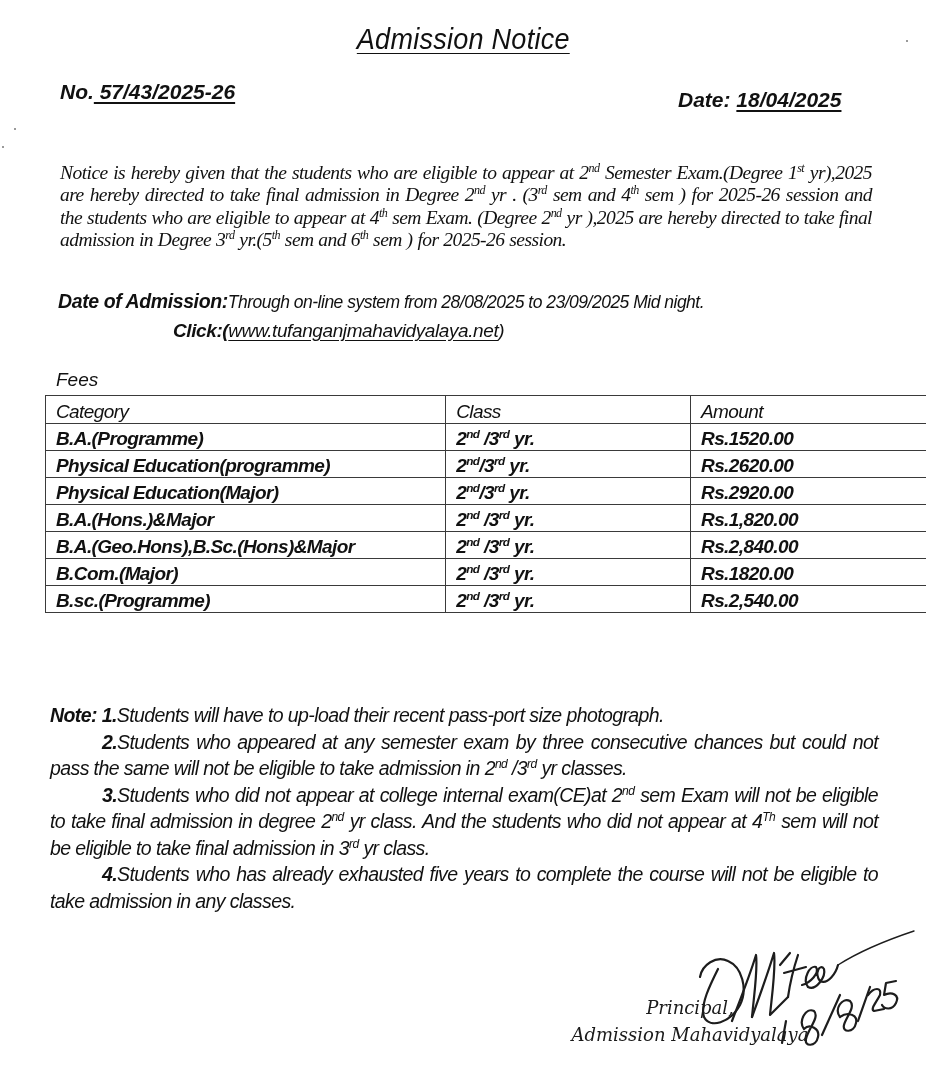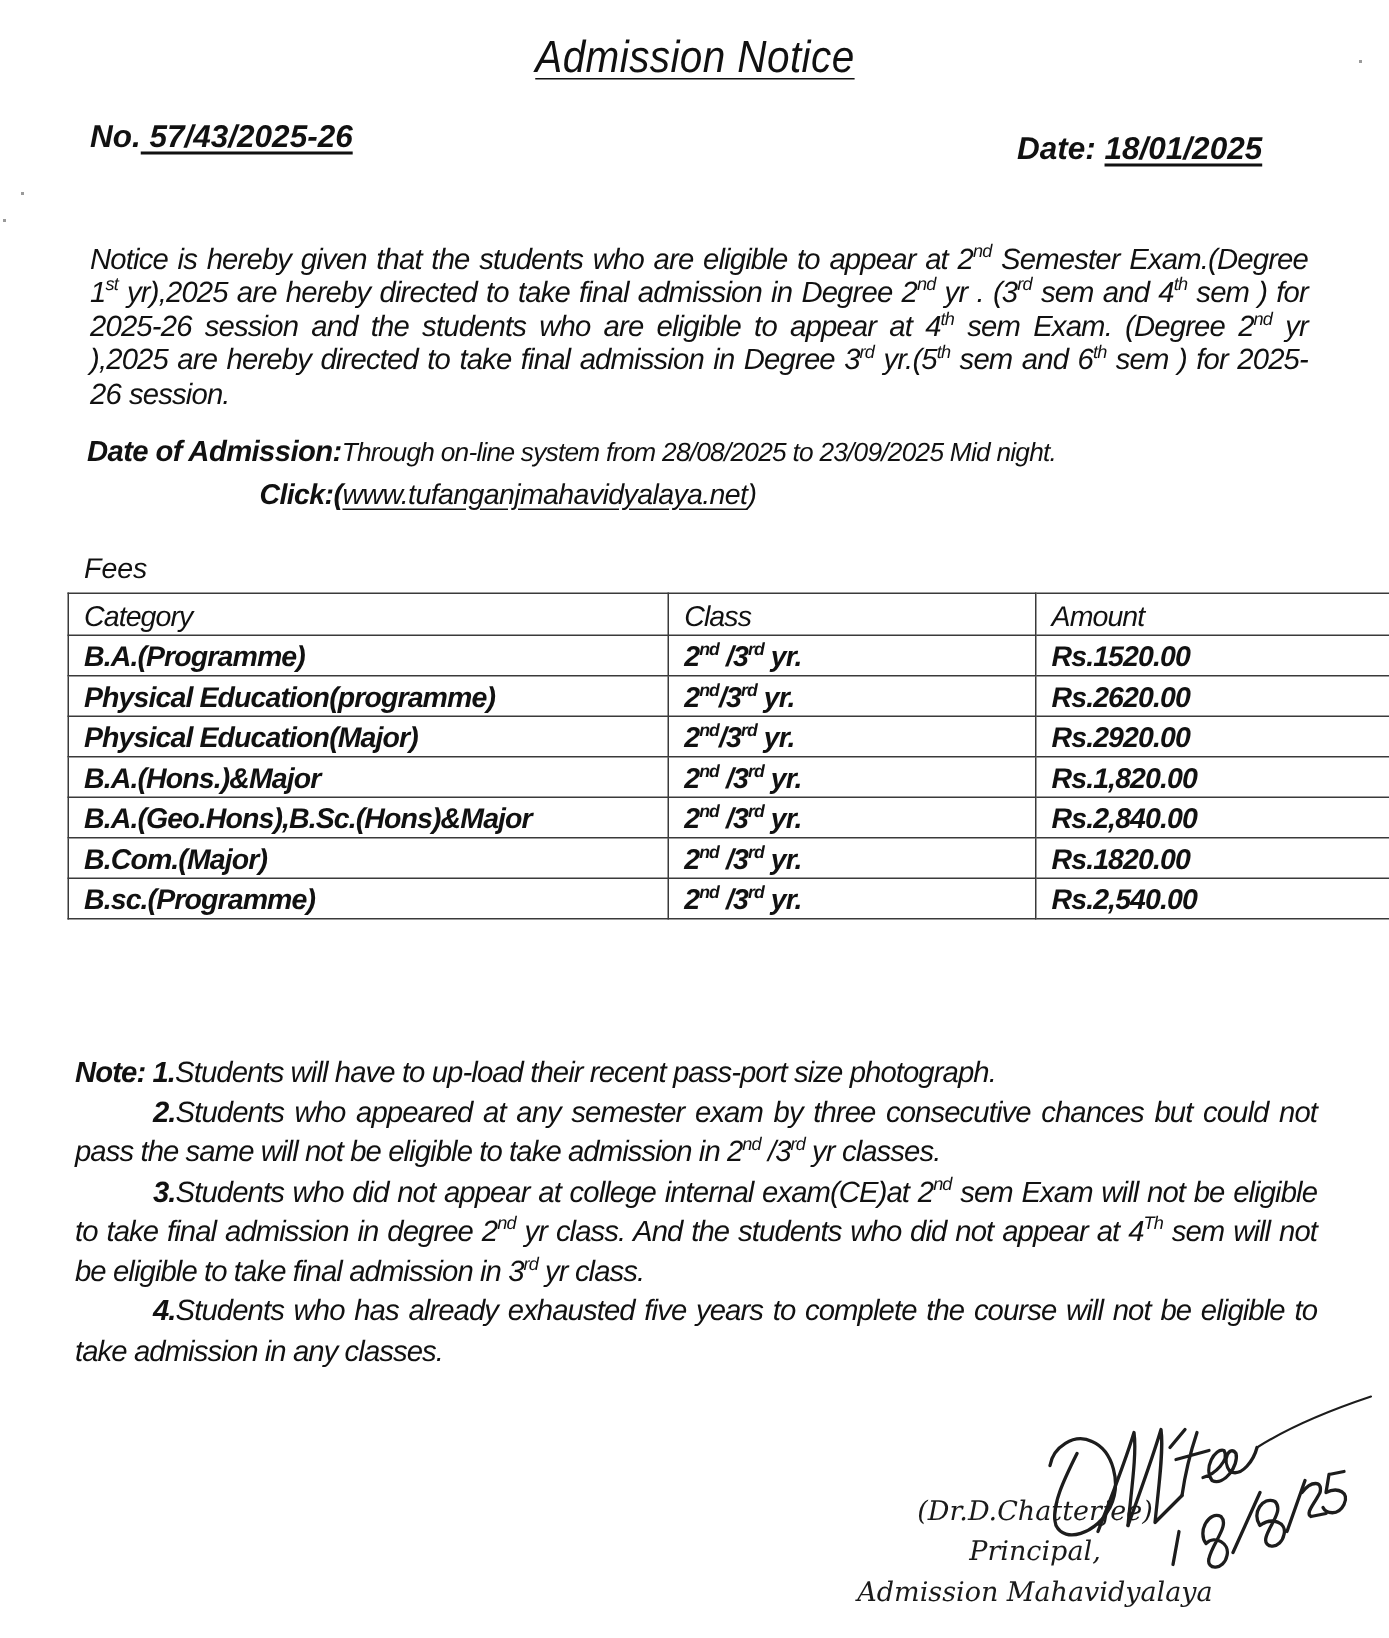--- a/index.html
+++ b/index.html
@@ -46,21 +46,21 @@
     #ref-date {
       position: absolute; left: 678px; top: 88px;
       font-size: 21px; font-weight: bold;
     }
     .uval { text-decoration: underline; text-underline-offset: 3px; text-align: right; }
 
     #intro {
       position: absolute; left: 60px; top: 142px; width: 812px;
       font-size: 19.5px; line-height: 22.5px;
       text-align: justify;
-      font-family: Liberation Sans, sans-serif;
+      font-family: Liberation Serif, serif;
       font-style: italic;
       letter-spacing: -0.55px;
       word-spacing: 0.5px;
     }
     #admission-date {
       position: absolute; left: 58px; top: 290px; width: 830px;
       font-size: 17.5px;
       font-family: "Liberation Sans", sans-serif;
       letter-spacing: -0.5px;
     }
@@ -138,21 +138,21 @@
 
 <div id="title">
   <span>Admission Notice</span>
 </div>
 
 <div id="ref-no" class="narrow">
   <span>No.</span><span class="uval"> 57/43/2025-26</span>
 </div>
 
 <div id="ref-date" class="narrow">
-  <span>Date: </span><span class="uval">18/01/2025</span>
+  <span>Date: </span><span class="uval">18/04/2025</span>
 </div>
 
 <p id="intro">Notice is hereby given that the students who are eligible to appear at 2<sup>nd</sup> Semester Exam.(Degree 1<sup>st</sup> yr),2025 are hereby directed to take final admission in Degree 2<sup>nd</sup> yr . (3<sup>rd</sup> sem and 4<sup>th</sup> sem ) for 2025-26 session and the students who are eligible to appear at 4<sup>th</sup> sem Exam. (Degree 2<sup>nd</sup> yr ),2025 are hereby directed to take final admission in Degree 3<sup>rd</sup> yr.(5<sup>th</sup> sem and 6<sup>th</sup> sem ) for 2025-26 session.</p>
 
 <div id="admission-date">
   <b>Date of Admission:</b><span>Through on-line system from 28/08/2025 to 23/09/2025 Mid night.</span>
 </div>
 
 <div id="click-line">
   <b>Click:(</b><a>www.tufanganjmahavidyalaya.net</a><span>)</span>
@@ -225,20 +225,19 @@
     <path d="M112 118 L116 96"></path>
     <path d="M134 104 C128 96 136 82 144 86 C150 92 138 104 136 114 C134 122 146 122 148 112 C150 104 140 98 134 104"></path>
     <path d="M152 110 L170 70"></path>
     <path d="M170 92 C164 84 172 72 180 76 C186 82 176 92 174 100 C172 108 184 108 186 98 C188 90 178 86 170 92"></path>
     <path d="M188 96 L200 62"></path>
     <path d="M198 70 C204 62 212 62 210 70 C206 78 200 84 204 86 L214 84 M216 58 L226 56 M216 58 L214 70 C222 66 230 70 226 78 C222 86 214 84 212 80"></path>
   </g>
 </svg>
 
 <div id="sign-block">
-  <div>(Dr.D.Chatterjee)</div>
   <div>Principal,</div>
   <div>Admission Mahavidyalaya</div>
 </div>
 
 <div class="speck" style="left:906px;top:40px;"></div>
 <div class="speck" style="left:14px;top:128px;"></div>
 <div class="speck" style="left:2px;top:146px;"></div>
 
 </body></html>

